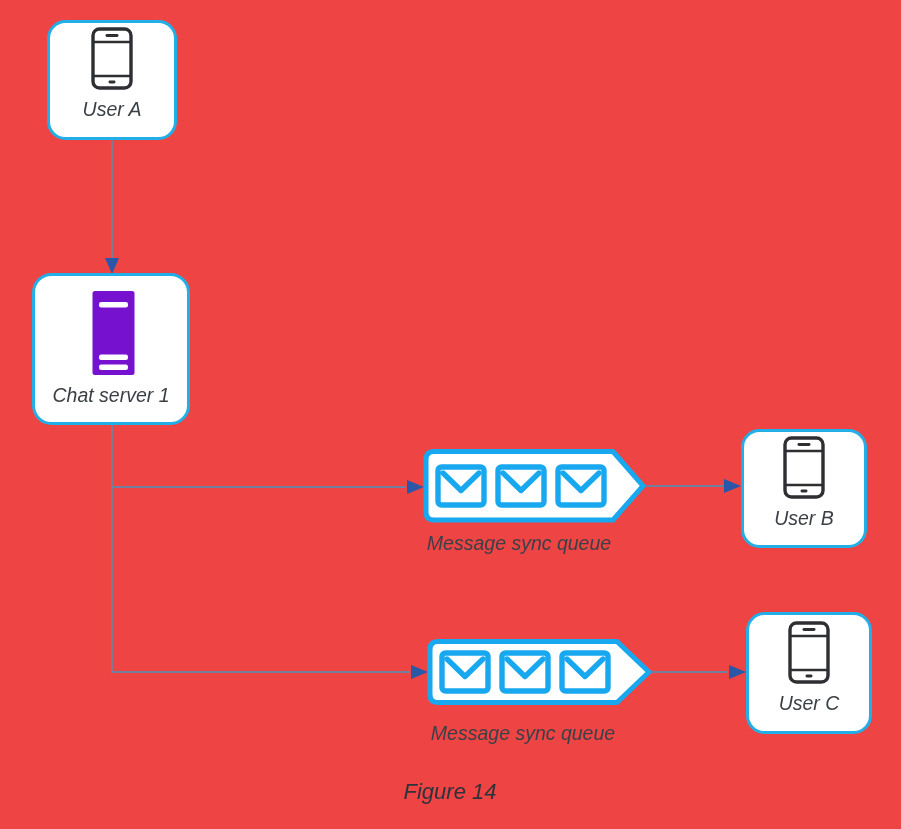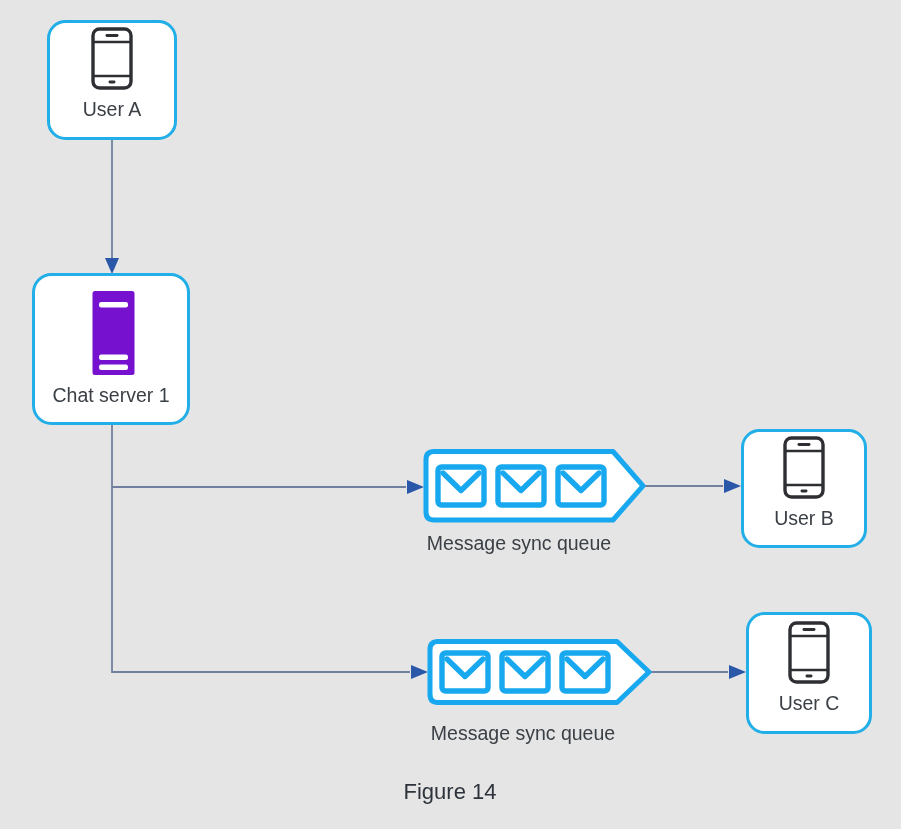--- a/index.html
+++ b/index.html
@@ -5,22 +5,23 @@
   html, body {
     margin: 0;
     padding: 0;
     background: #ffffff;
     font-family: "Liberation Sans", sans-serif;
   }
   .canvas {
     position: relative;
     width: 901px;
     height: 829px;
-    background: #e5e5e5;
+    background: #ef4444;
     overflow: hidden;
+    font-style: italic;
   }
   svg { display: block; }
   .node-label {
     font-family: "Liberation Sans", sans-serif;
     font-size: 19.5px;
     fill: #3b4046;
   }
   .queue-label {
     font-family: "Liberation Sans", sans-serif;
     font-size: 19.5px;

